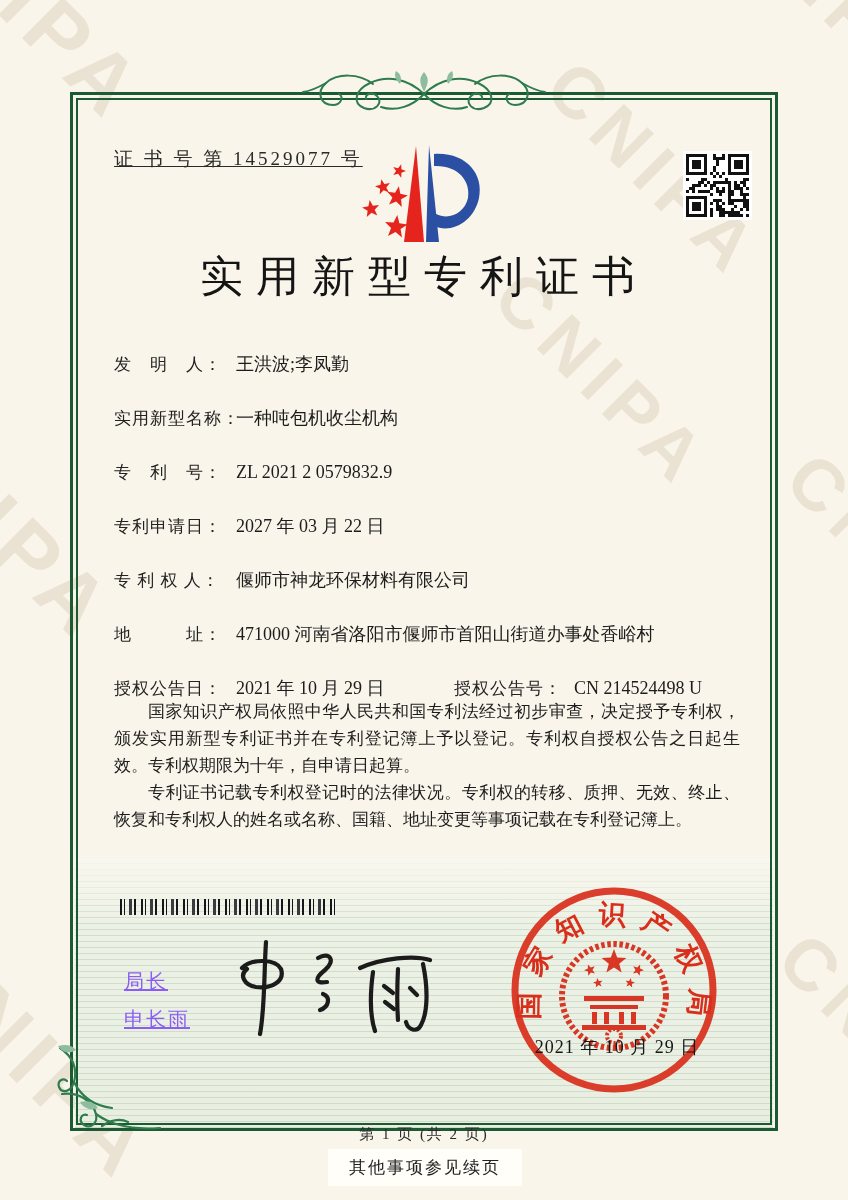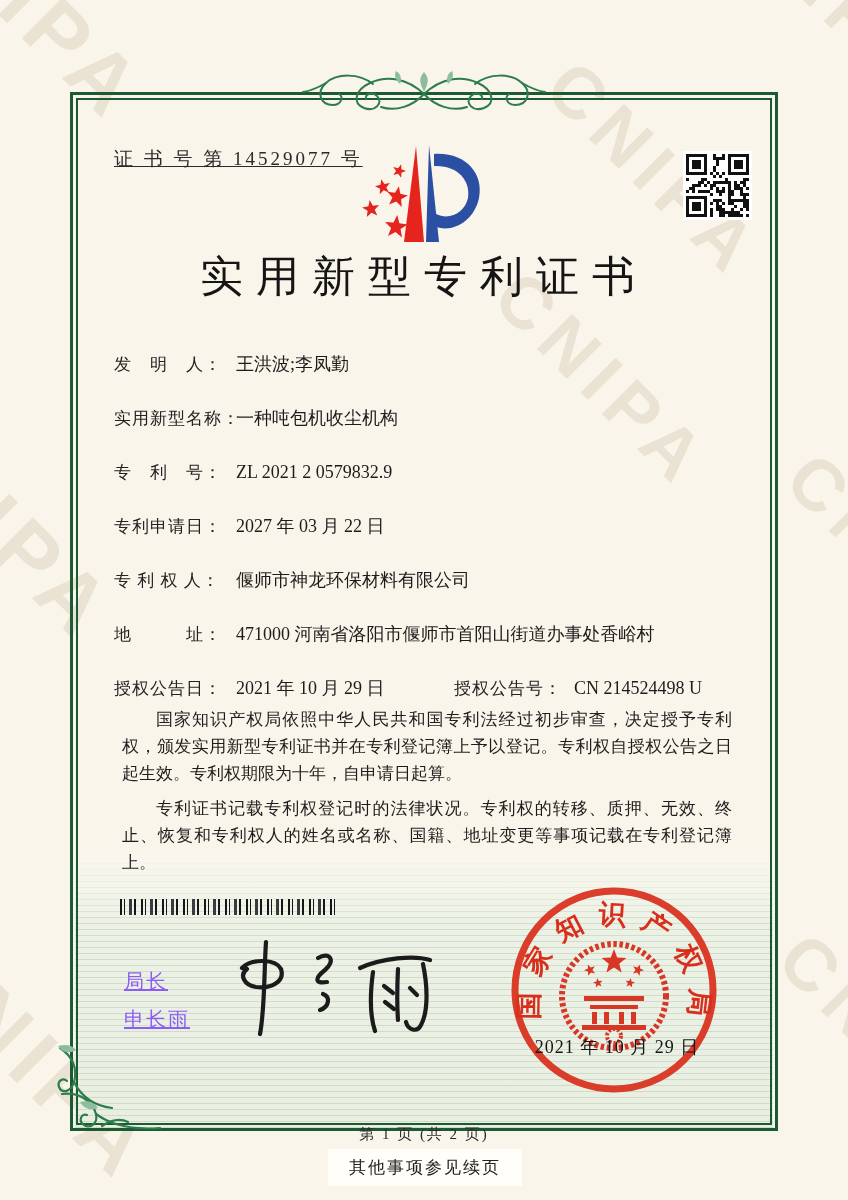--- a/index.html
+++ b/index.html
@@ -51,21 +51,21 @@
   .fields{position:absolute;left:114px;top:352px;width:630px;z-index:3;}
   .field-row{display:flex;align-items:baseline;line-height:24px;margin-bottom:29px;white-space:nowrap;}
   .flabel{display:inline-block;width:122px;font-size:17px;letter-spacing:1px;color:#222;flex:0 0 auto;}
   .fvalue{font-size:18px;color:#1c1c1c;}
   .fvalue.w1{width:218px;flex:0 0 auto;}
 
   .bodytext{
     position:absolute;left:114px;top:698px;width:626px;z-index:3;
     font-size:17px;line-height:27px;color:#1d1d1d;text-align:justify;
   }
-  .bodytext p{margin:8px;text-indent:2em;}
+  .bodytext p{margin:0;text-indent:2em;}
 
   .barcode{
     position:absolute;left:120px;top:899px;width:215px;height:16px;z-index:3;
     background:repeating-linear-gradient(90deg,
       #15161a 0 2px, transparent 2px 4px,
       #15161a 4px 5px, transparent 5px 9px,
       #3a3b40 9px 12px, transparent 12px 14px,
       #15161a 14px 16px, transparent 16px 21px);
   }
 

